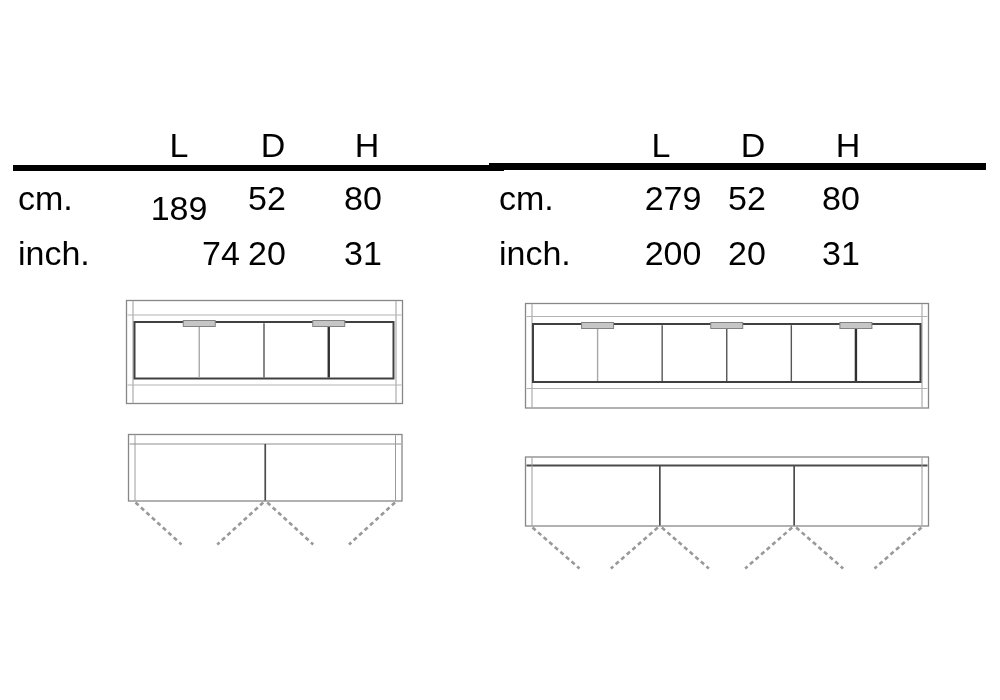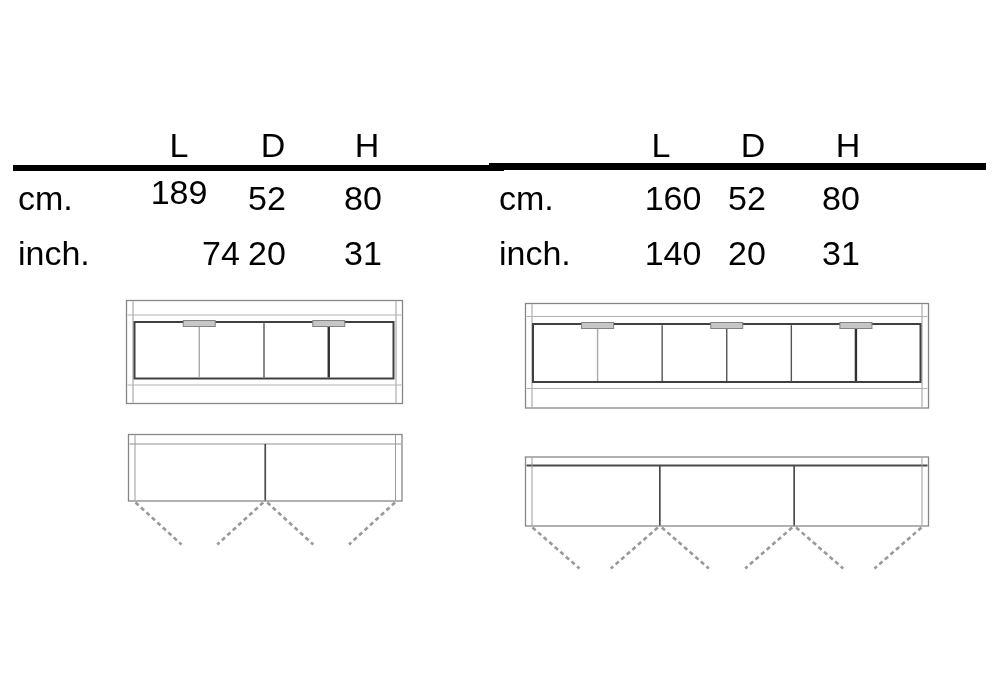--- a/index.html
+++ b/index.html
@@ -17,43 +17,43 @@
 
 <div id="canvas">
 
   <div>
     <span class="cell num" style="left:179px;top:128px;">L</span>
     <span class="cell num" style="left:273px;top:128px;">D</span>
     <span class="cell num" style="left:367px;top:128px;">H</span>
     <div class="rule" style="left:13px;top:165px;width:491px;height:6px;"></div>
 
     <span class="cell" style="left:18px;top:181px;">cm.</span>
-    <span class="cell num" style="left:179px;top:175px;">189</span>
+    <span class="cell num" style="left:179px;top:191px;">189</span>
     <span class="cell num" style="left:267px;top:181px;">52</span>
     <span class="cell num" style="left:363px;top:181px;">80</span>
 
     <span class="cell" style="left:18px;top:236px;">inch.</span>
     <span class="cell num" style="left:179px;top:236px;margin-left:42px;">74</span>
     <span class="cell num" style="left:267px;top:236px;">20</span>
     <span class="cell num" style="left:363px;top:236px;">31</span>
   </div>
 
   <div>
     <span class="cell num" style="left:661px;top:128px;">L</span>
     <span class="cell num" style="left:753px;top:128px;">D</span>
     <span class="cell num" style="left:848px;top:128px;">H</span>
     <div class="rule" style="left:489px;top:163px;width:497px;height:7px;"></div>
 
     <span class="cell" style="left:499px;top:181px;">cm.</span>
-    <span class="cell num" style="left:673px;top:181px;">160</span>
+    <span class="cell num" style="left:673px;top:181px;">279</span>
     <span class="cell num" style="left:747px;top:181px;">52</span>
     <span class="cell num" style="left:841px;top:181px;">80</span>
 
     <span class="cell" style="left:499px;top:236px;">inch.</span>
-    <span class="cell num" style="left:673px;top:236px;">140</span>
+    <span class="cell num" style="left:673px;top:236px;">200</span>
     <span class="cell num" style="left:747px;top:236px;">20</span>
     <span class="cell num" style="left:841px;top:236px;">31</span>
   </div>
 
   <svg id="drawings" width="1000" height="700" viewBox="0 0 1000 700">
       <rect x="126.5" y="300.5" width="276" height="103" fill="none" stroke="#878787" stroke-width="1.3"></rect>
       <line x1="133" y1="301.2" x2="133" y2="402.8" stroke="#9b9b9b" stroke-width="1" fill="none"></line>
       <line x1="396" y1="301.2" x2="396" y2="402.8" stroke="#9b9b9b" stroke-width="1" fill="none"></line>
       <line x1="127.5" y1="315" x2="401.5" y2="315" stroke="#b3b3b3" stroke-width="1" fill="none"></line>
       <rect x="134.5" y="322" width="259" height="56.5" fill="none" stroke="#404040" stroke-width="2"></rect>

